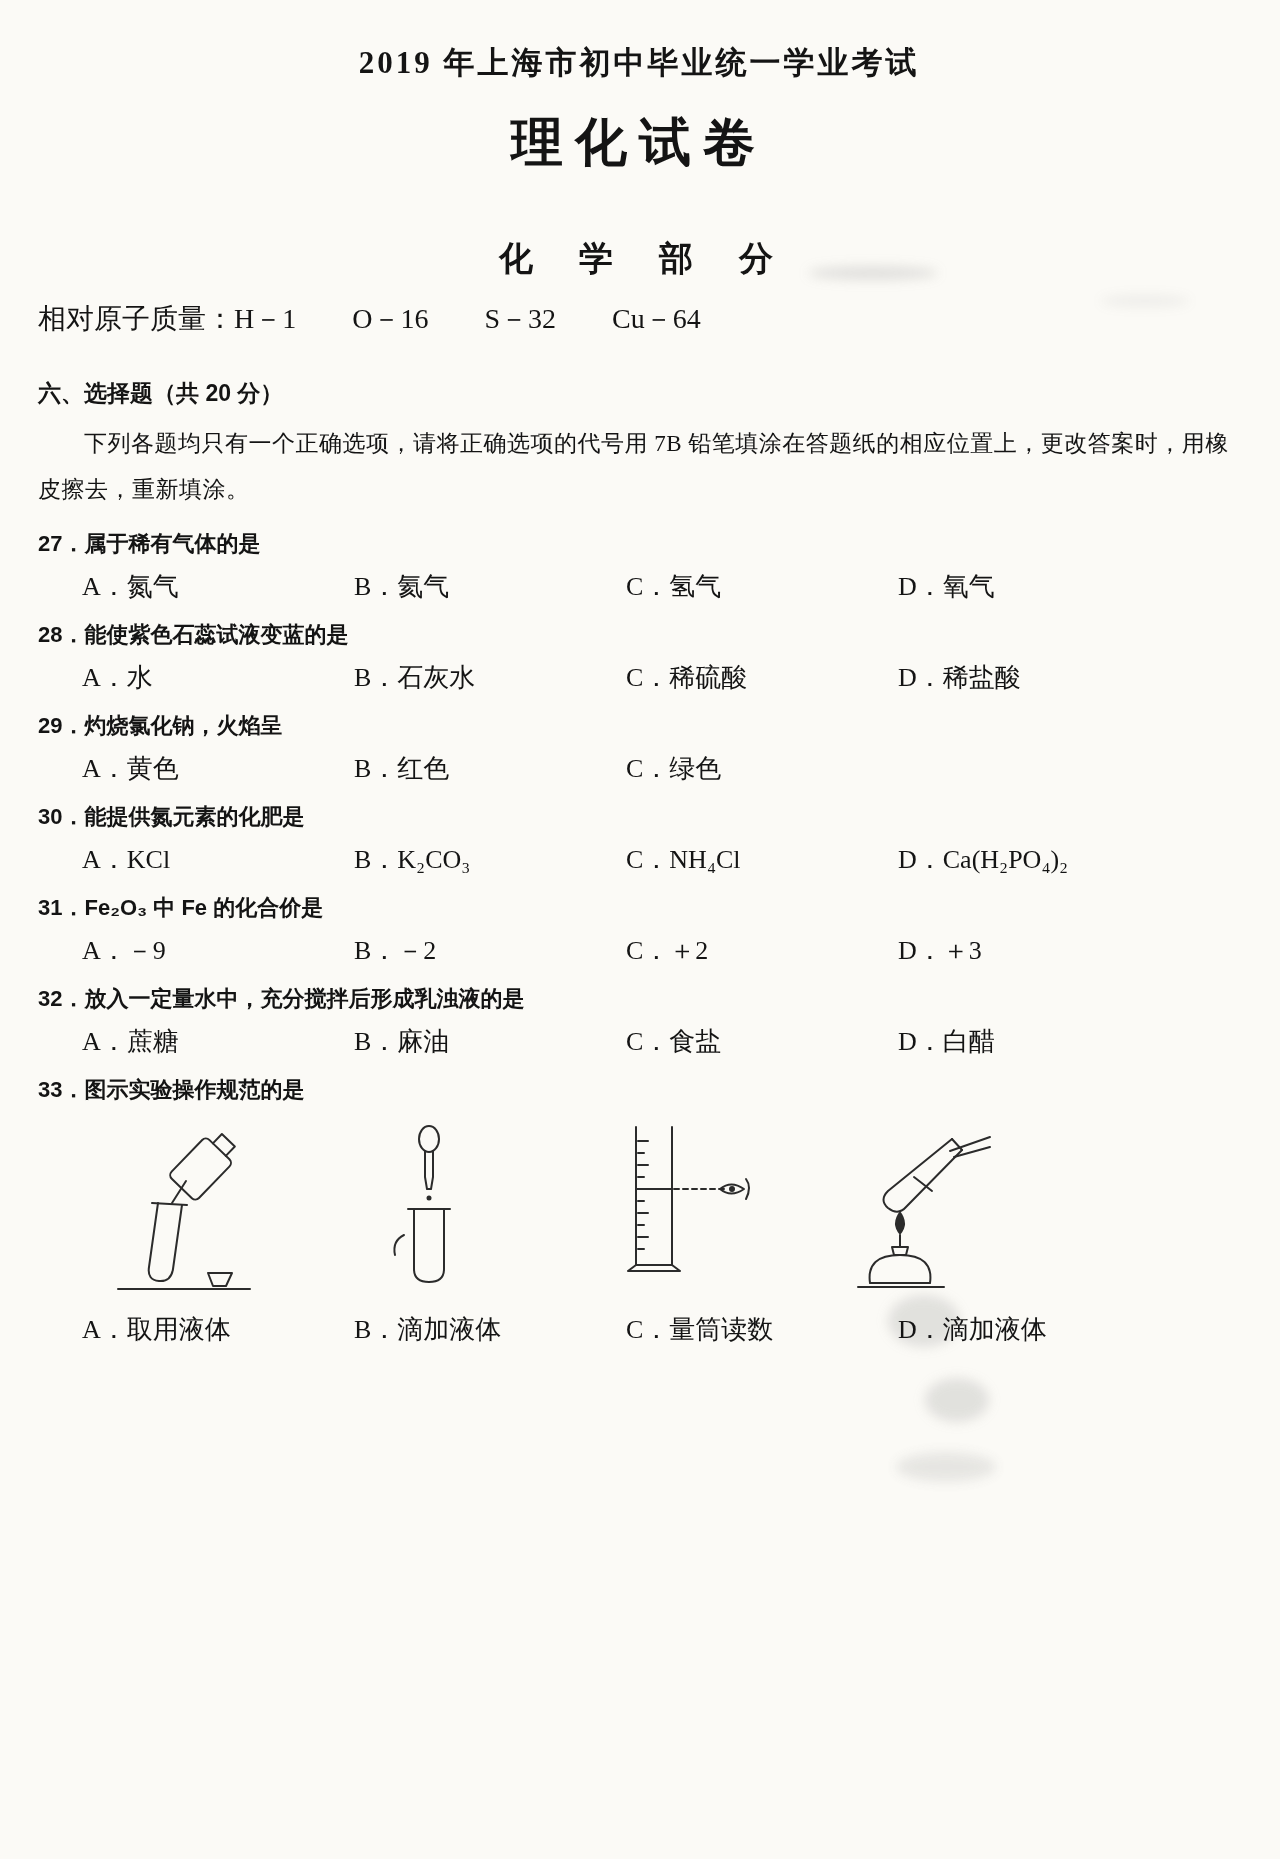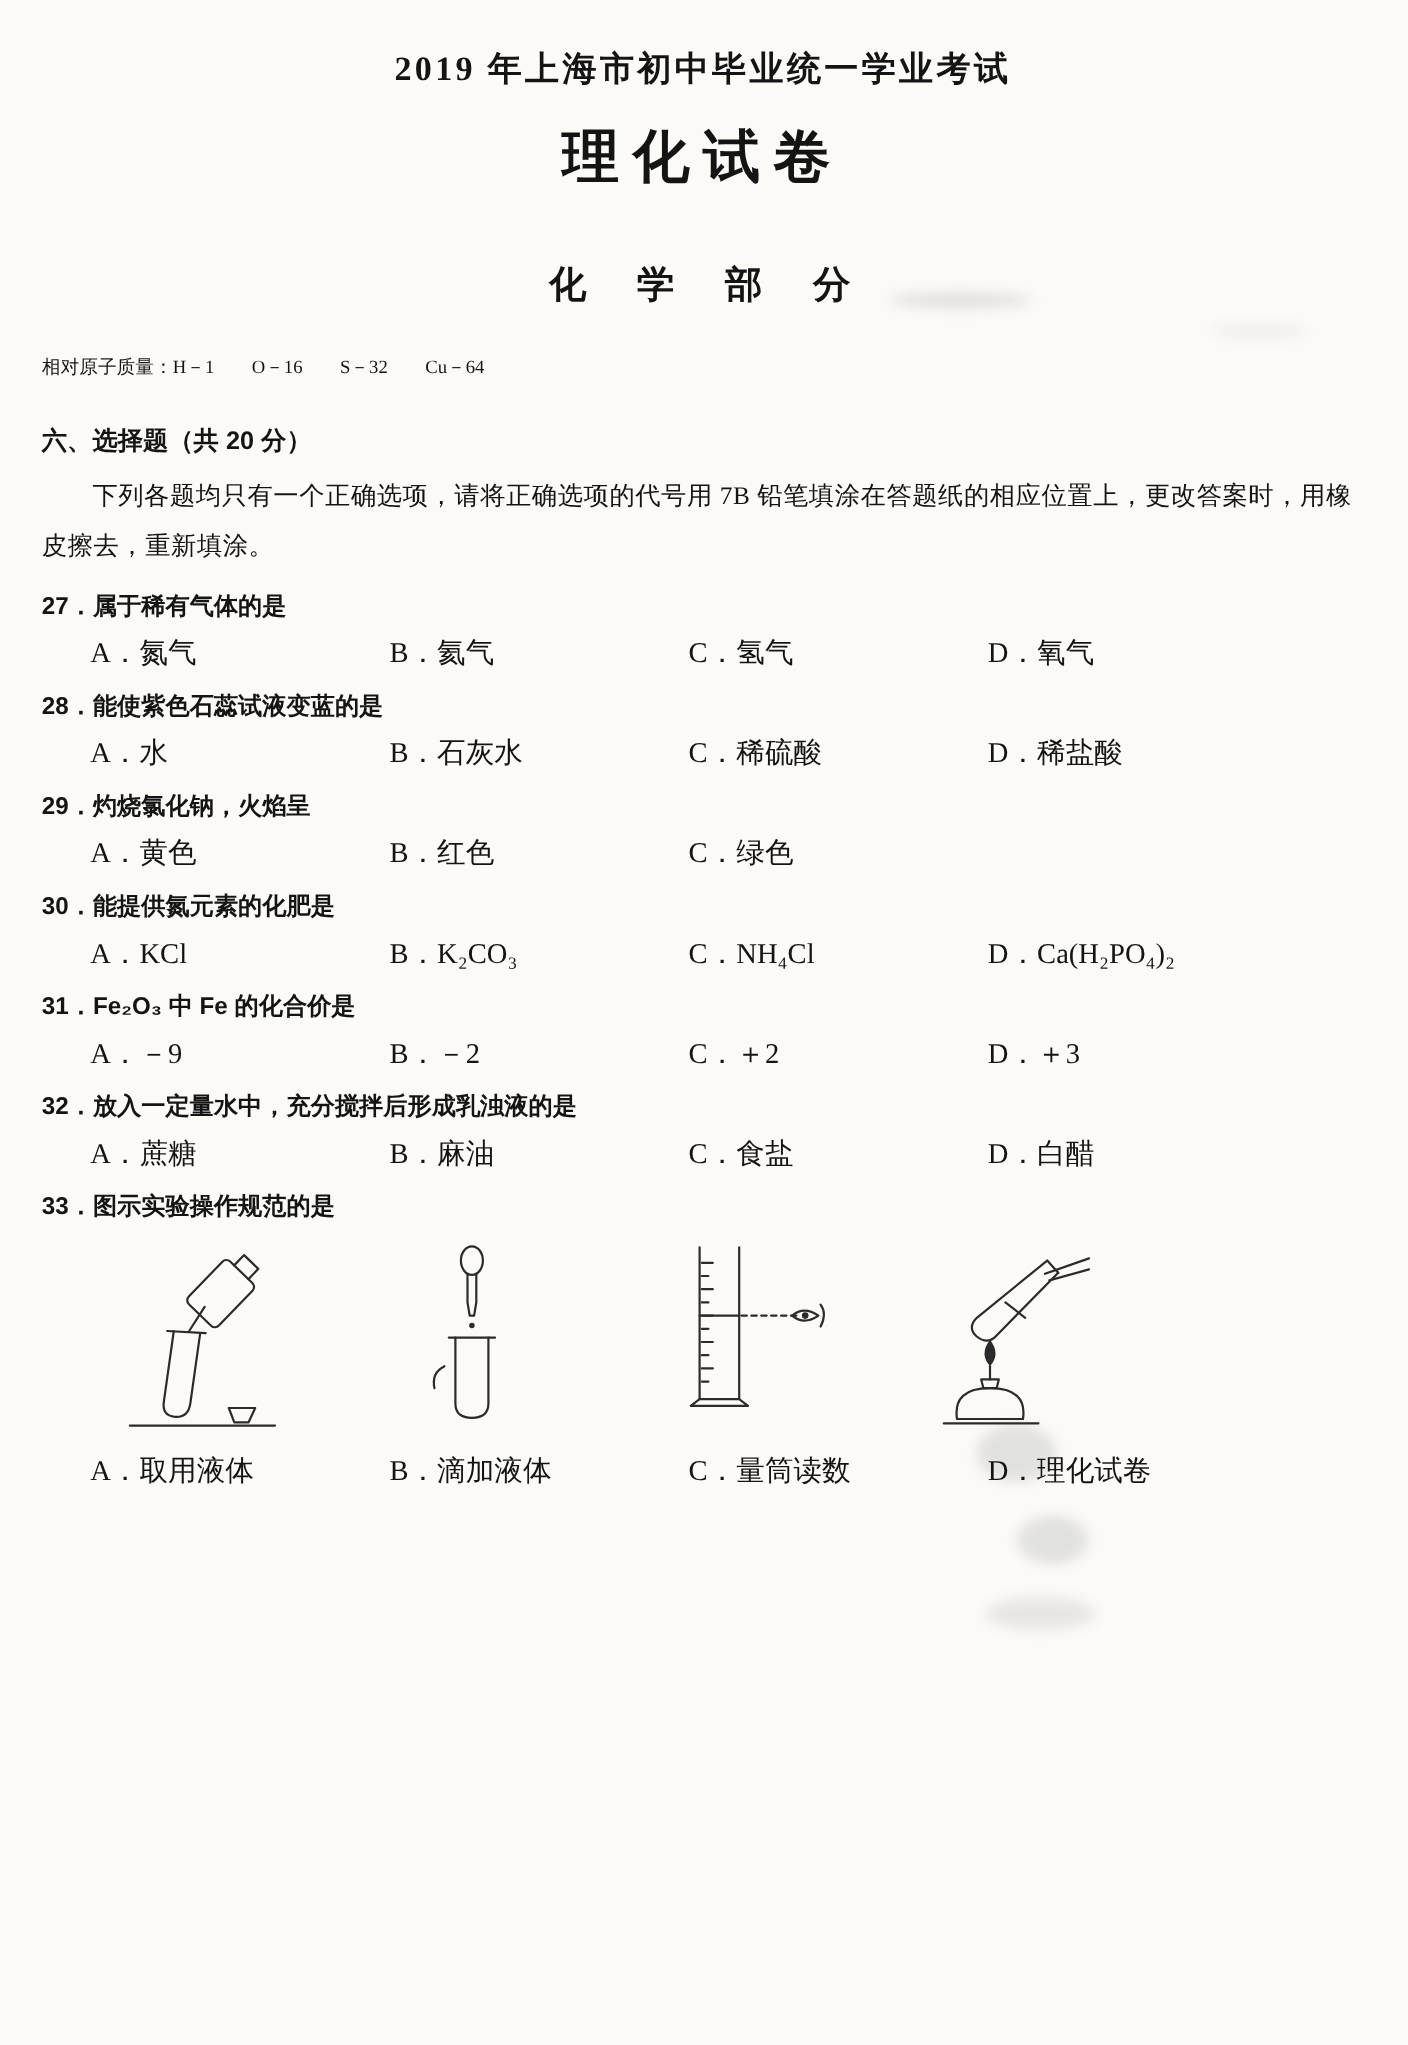--- a/index.html
+++ b/index.html
@@ -39,21 +39,21 @@
   .notice-item { margin-top: 24px; line-height: 32px; }
 
   .section-heading {
     text-align: center;
     font-size: 34px;
     font-weight: 700;
     font-family: "Liberation Sans", "DejaVu Sans", sans-serif;
     letter-spacing: 6px;
     margin-top: 58px;
   }
-  .atomic-line { margin-top: 40px; font-size: 17px; }
+  .atomic-line { margin-top: 18px; font-size: 28px; }
 
   .mc-heading {
     margin-top: 40px;
     font-size: 23px;
     font-weight: 700;
     font-family: "Liberation Sans", "DejaVu Sans", sans-serif;
   }
   .mc-instructions {
     margin-top: 12px;
     font-size: 23px;
@@ -252,17 +252,17 @@
           <line class="ln" x1="36" y1="170" x2="122" y2="170"></line>
         </svg>
       </div>
 
     </div>
 
     <div class="q-options" style="margin-top:16px;">
       <span class="q-option">A．取用液体</span>
       <span class="q-option">B．滴加液体</span>
       <span class="q-option">C．量筒读数</span>
-      <span class="q-option">D．理化试卷</span>
+      <span class="q-option">D．滴加液体</span>
     </div>
   </div>
 
 </div>
 
 </body></html>

